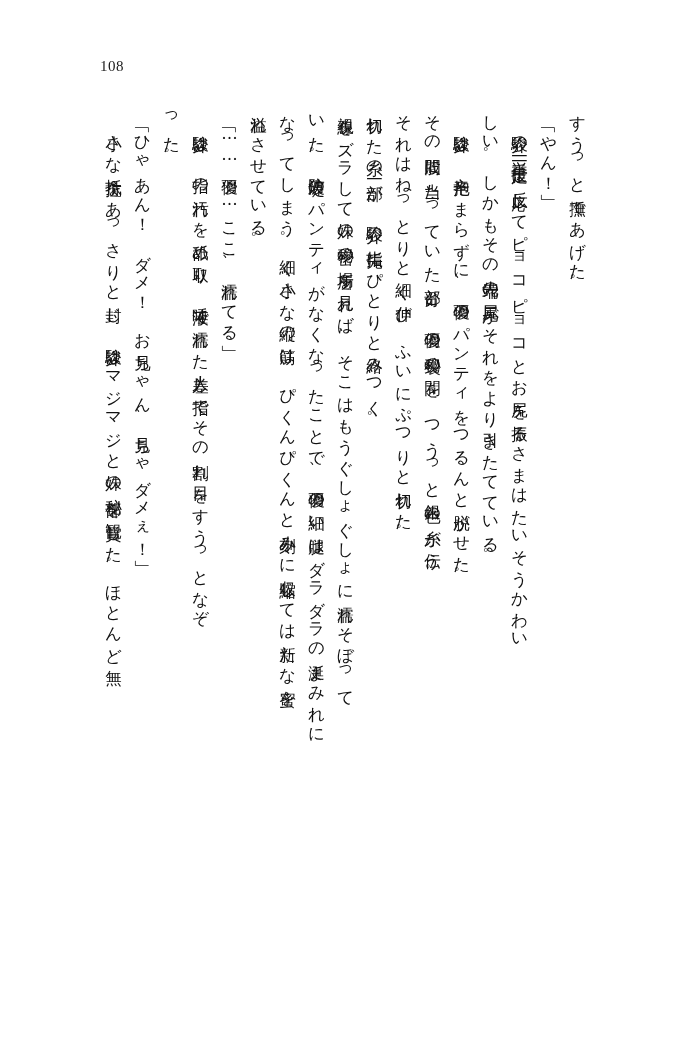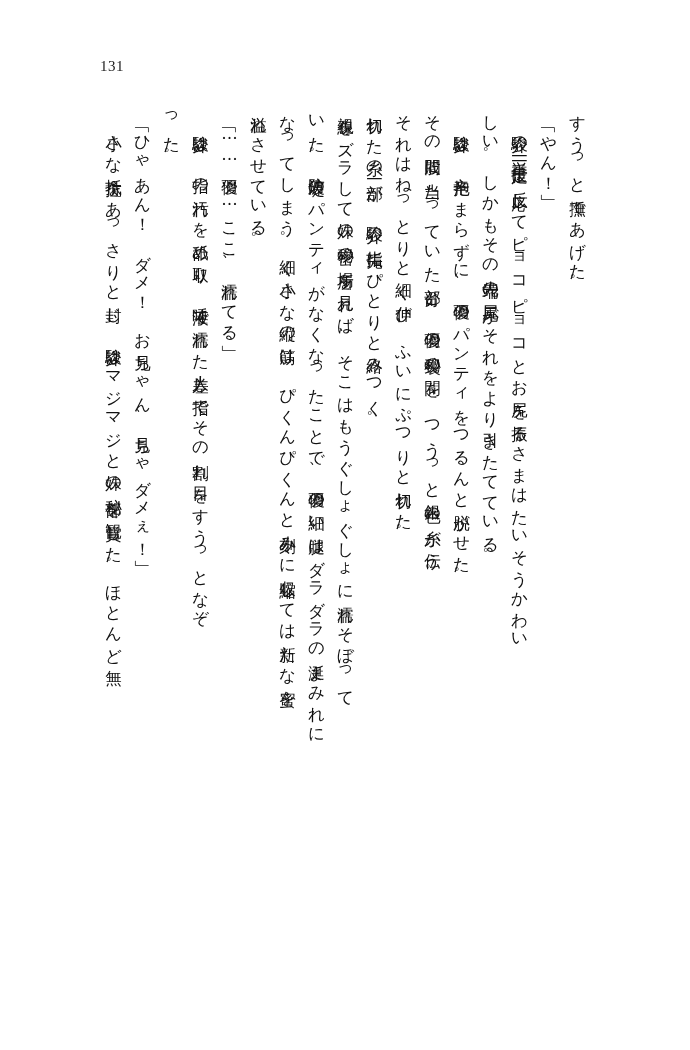--- a/index.html
+++ b/index.html
@@ -60,21 +60,21 @@
   .col.indent {
     padding-top: 18px;
     box-sizing: border-box;
   }
 </style>
 </head>
 <body>
 
 <div class="page">
 
-  <div class="page-number">131</div>
+  <div class="page-number">108</div>
 
   <div class="body-text" id="bodyText">
       <div class="col indent">小さな抵抗をあっさりと封じ、駿介はマジマジと妹の秘部を観賞した。ほとんど無</div>
       <div class="col indent">「ひゃあん！　ダメ！　お兄ちゃん、見ちゃダメぇ！」</div>
       <div class="col">った。</div>
       <div class="col indent">駿介は、指の汚れを舐め取り、唾液で濡れた人差し指でその割れ目をすうっとなぞ</div>
       <div class="col indent">「……優羽……ここ、濡れてる」</div>
       <div class="col">溢れさせている。</div>
       <div class="col">なってしまう。細く小さな縦の筋は、ぴくんぴくんと小刻みに収縮しては新たな蜜を</div>
       <div class="col">いた。防波堤のパンティがなくなったことで、優羽の細い腿はダラダラの涎まみれに</div>

